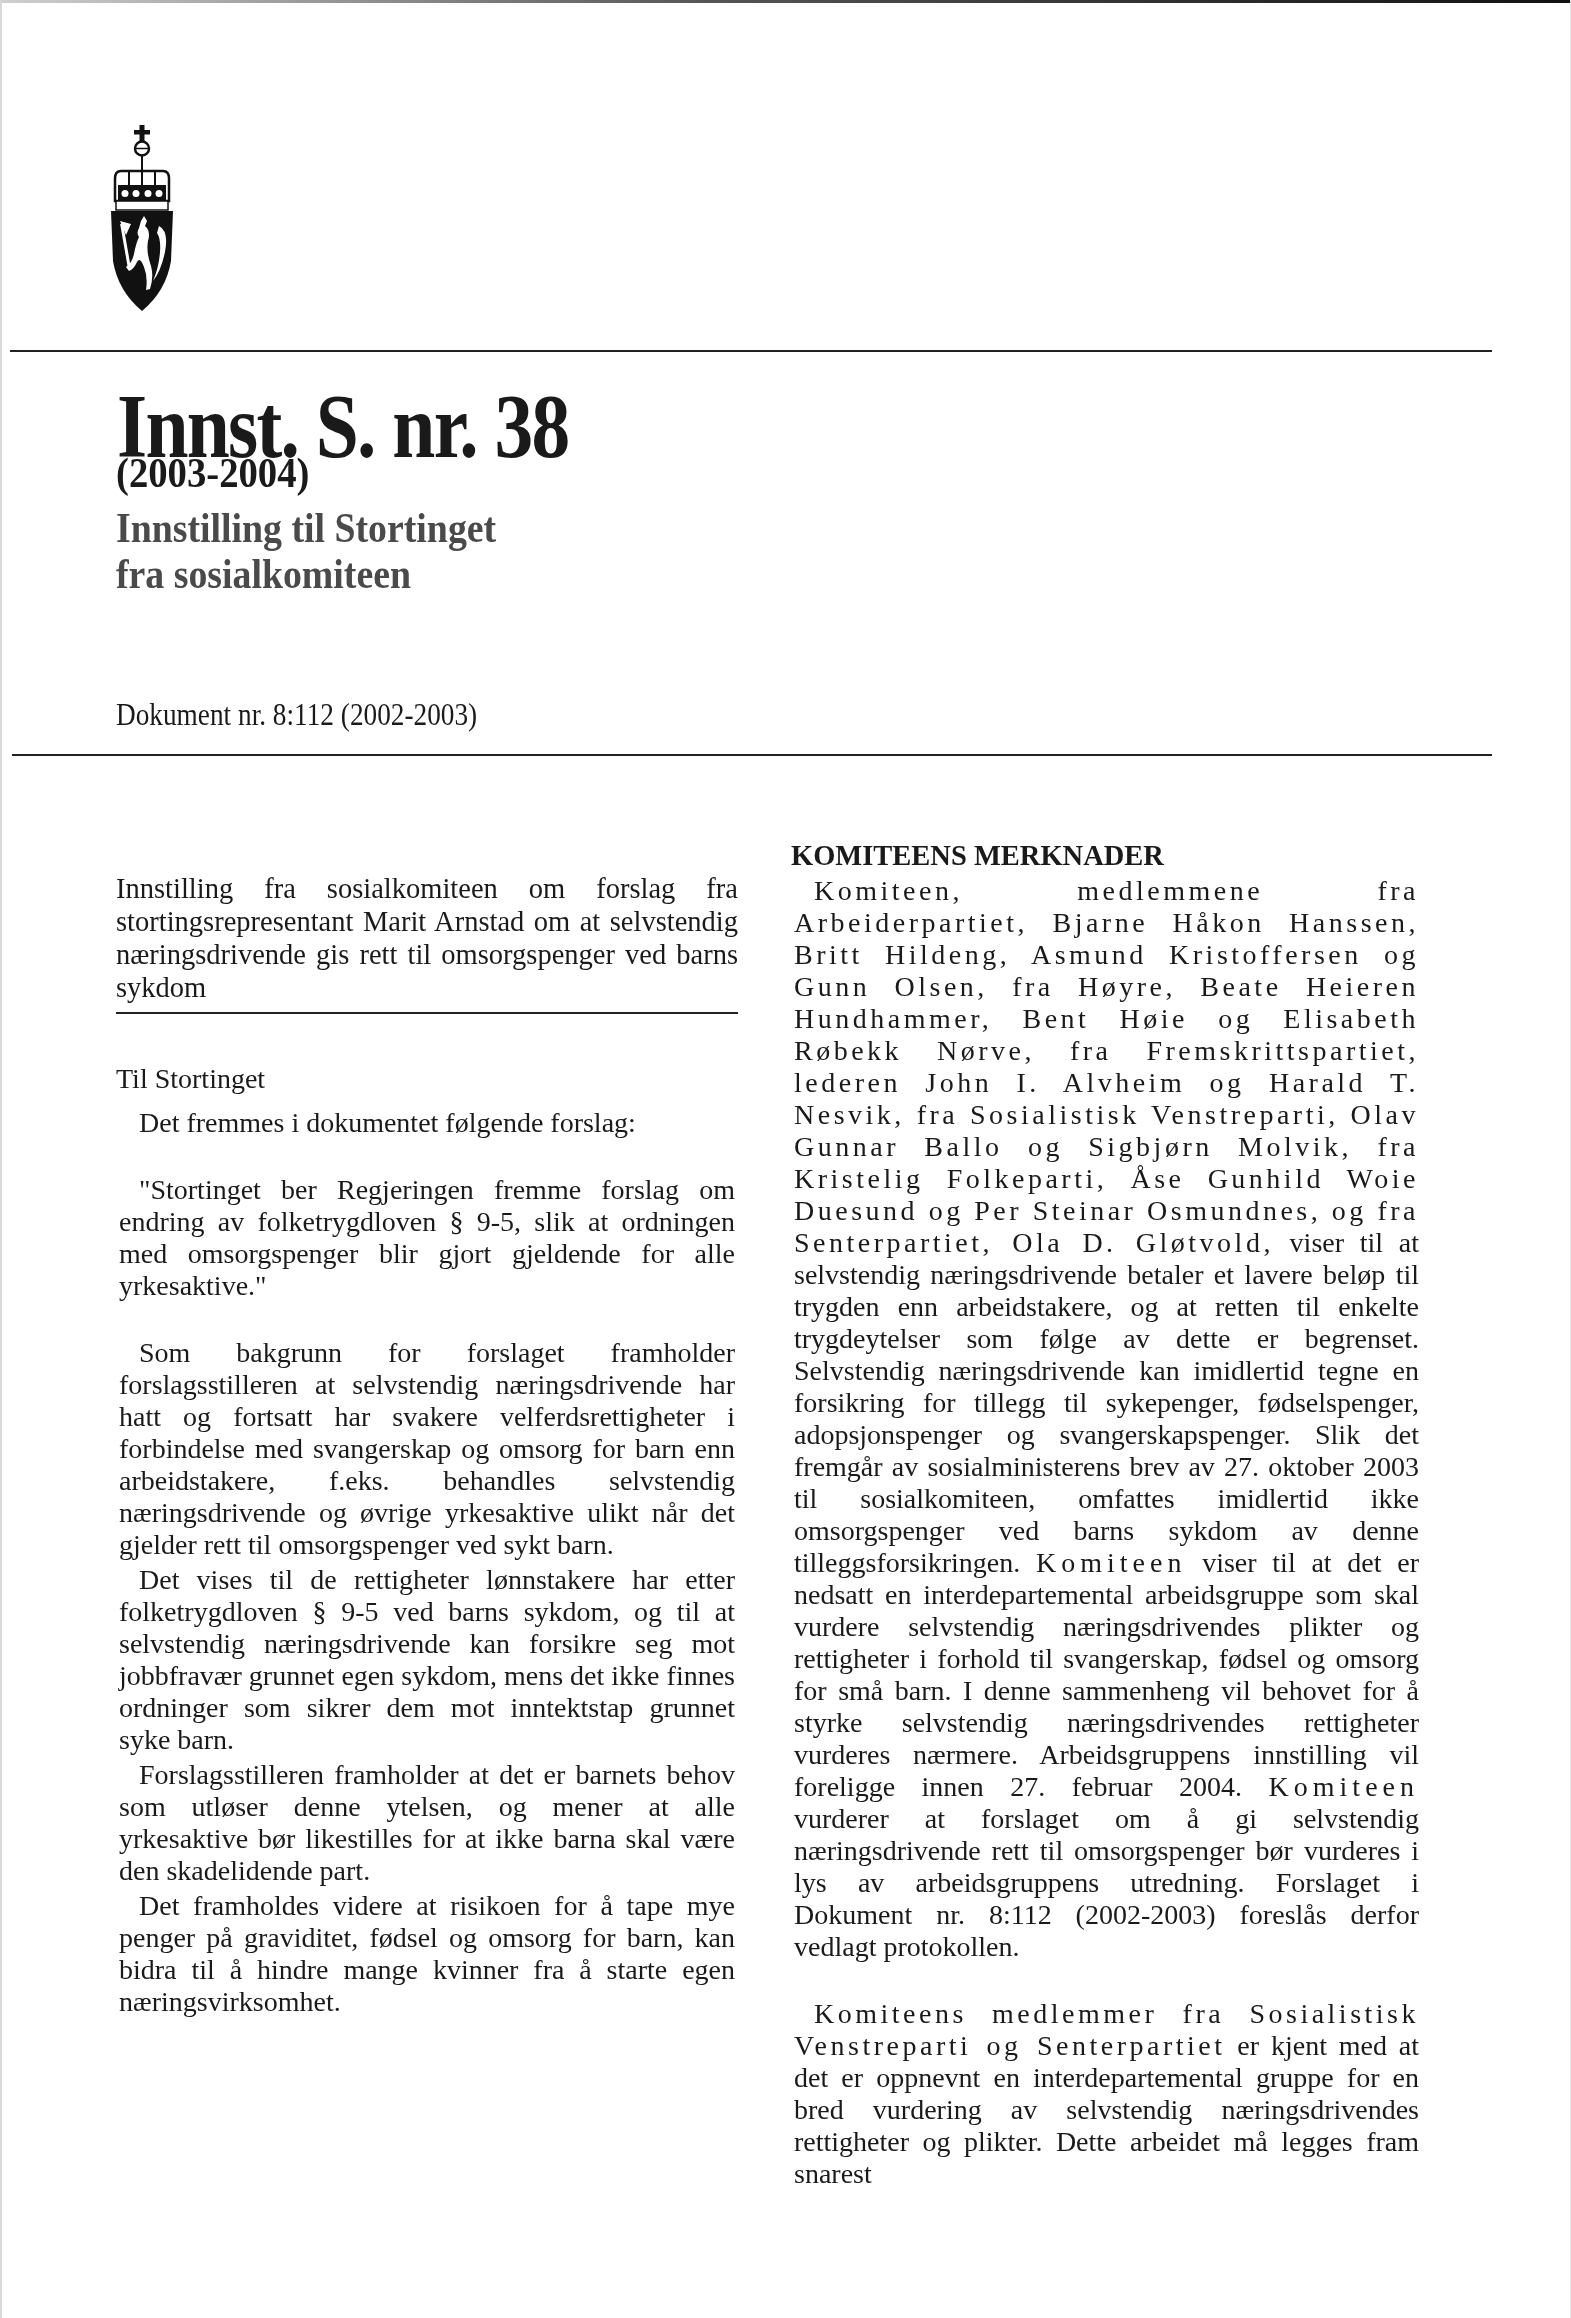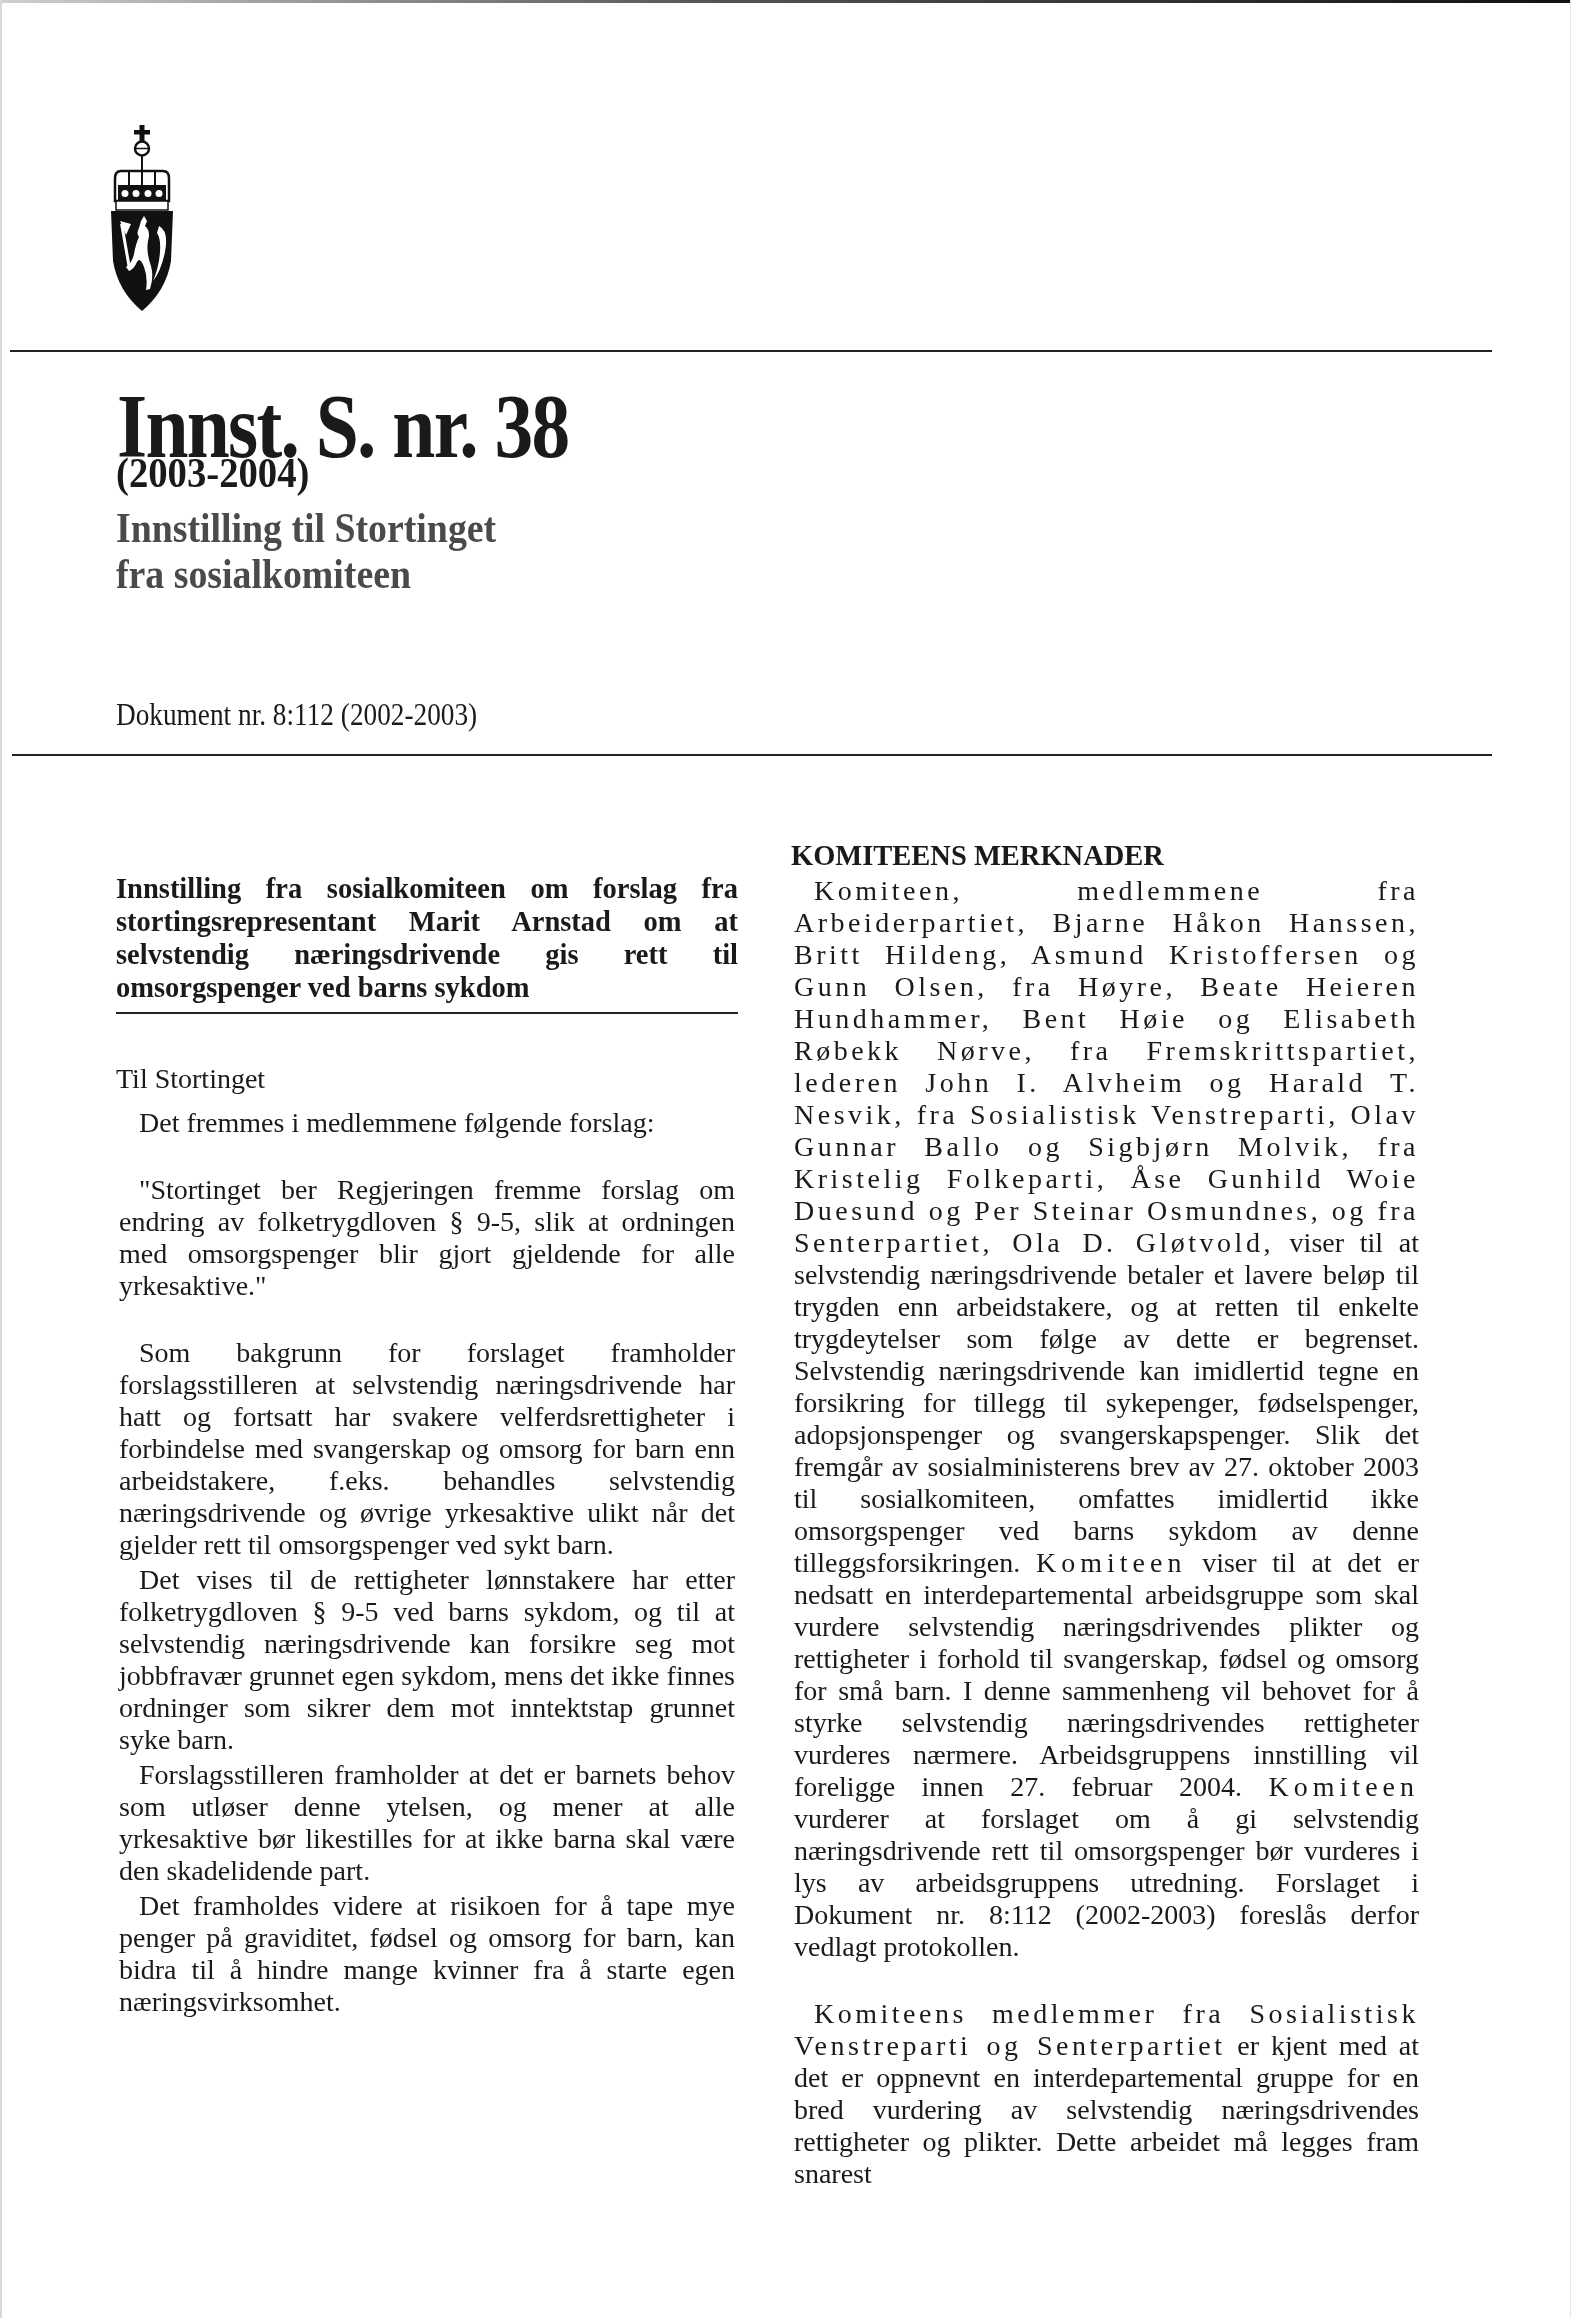--- a/index.html
+++ b/index.html
@@ -23,21 +23,21 @@
              line-height: 1; transform: scaleX(0.9); transform-origin: left top; margin: 0; }
   .subtitle { position: absolute; left: 116px; top: 505px; font-size: 42px; font-weight: bold;
               line-height: 46px; color: #4a4a4a; transform: scaleX(0.9); transform-origin: left top; margin: 0; }
   .docref { position: absolute; left: 116px; top: 699px; font-size: 31px; line-height: 1;
             transform: scaleX(0.88); transform-origin: left top; }
 
   .col { position: absolute; font-size: 28px; line-height: 32px; text-align: justify; hyphens: manual; }
   .col-left { left: 116px; top: 872px; width: 622px; }
   .col-right { left: 791px; top: 840px; width: 631px; }
 
-  .lead-heading { font-weight: bold; font-size: 28.5px; line-height: 33px; margin: 0; text-align: justify; }
+  .lead-heading { font-weight: normal; font-size: 28.5px; line-height: 33px; margin: 0; text-align: justify; }
   .salute { margin: 59px 0 12px 0; }
   .sec-heading { font-weight: bold; margin: 0; font-size: 28.5px; }
   .p { margin: 3px; text-indent: 20px; }
   .gap-big { margin-top: 35px; }
   .spaced { letter-spacing: 3.5px; }
   .spaced-wide { letter-spacing: 5px; }
 </style>
 </head>
 <body>
 
@@ -79,21 +79,21 @@
   <div>Innstilling til Stortinget</div>
   <div>fra sosialkomiteen</div>
 </div>
 <div class="docref">Dokument nr. 8:112 (2002-2003)</div>
 
 <div class="rule rule-2"></div>
 
 <div class="col col-left">
   <p class="lead-heading">Innstilling fra sosialkomiteen om forslag fra stortingsrepresentant Marit Arnstad om at selvstendig næringsdrivende gis rett til omsorgspenger ved barns sykdom</p>
   <p class="salute">Til Stortinget</p>
-  <p class="p">Det fremmes i medlemmene følgende forslag:</p>
+  <p class="p">Det fremmes i dokumentet følgende forslag:</p>
   <p class="p gap-big">"Stortinget ber Regjeringen fremme forslag om endring av folketrygdloven § 9-5, slik at ordningen med omsorgspenger blir gjort gjeldende for alle yrkesaktive."</p>
   <p class="p gap-big">Som bakgrunn for forslaget framholder forslagsstilleren at selvstendig næringsdrivende har hatt og fortsatt har svakere velferdsrettigheter i forbindelse med svangerskap og omsorg for barn enn arbeidstakere, f.eks. behandles selvstendig næringsdrivende og øvrige yrkesaktive ulikt når det gjelder rett til omsorgspenger ved sykt barn.</p>
   <p class="p">Det vises til de rettigheter lønnstakere har etter folketrygdloven § 9-5 ved barns sykdom, og til at selvstendig næringsdrivende kan forsikre seg mot jobbfravær grunnet egen sykdom, mens det ikke finnes ordninger som sikrer dem mot inntektstap grunnet syke barn.</p>
   <p class="p">Forslagsstilleren framholder at det er barnets behov som utløser denne ytelsen, og mener at alle yrkesaktive bør likestilles for at ikke barna skal være den skadelidende part.</p>
   <p class="p">Det framholdes videre at risikoen for å tape mye penger på graviditet, fødsel og omsorg for barn, kan bidra til å hindre mange kvinner fra å starte egen næringsvirksomhet.</p>
 </div>
 
 <div class="rule rule-3"></div>
 
 <div class="col col-right">

